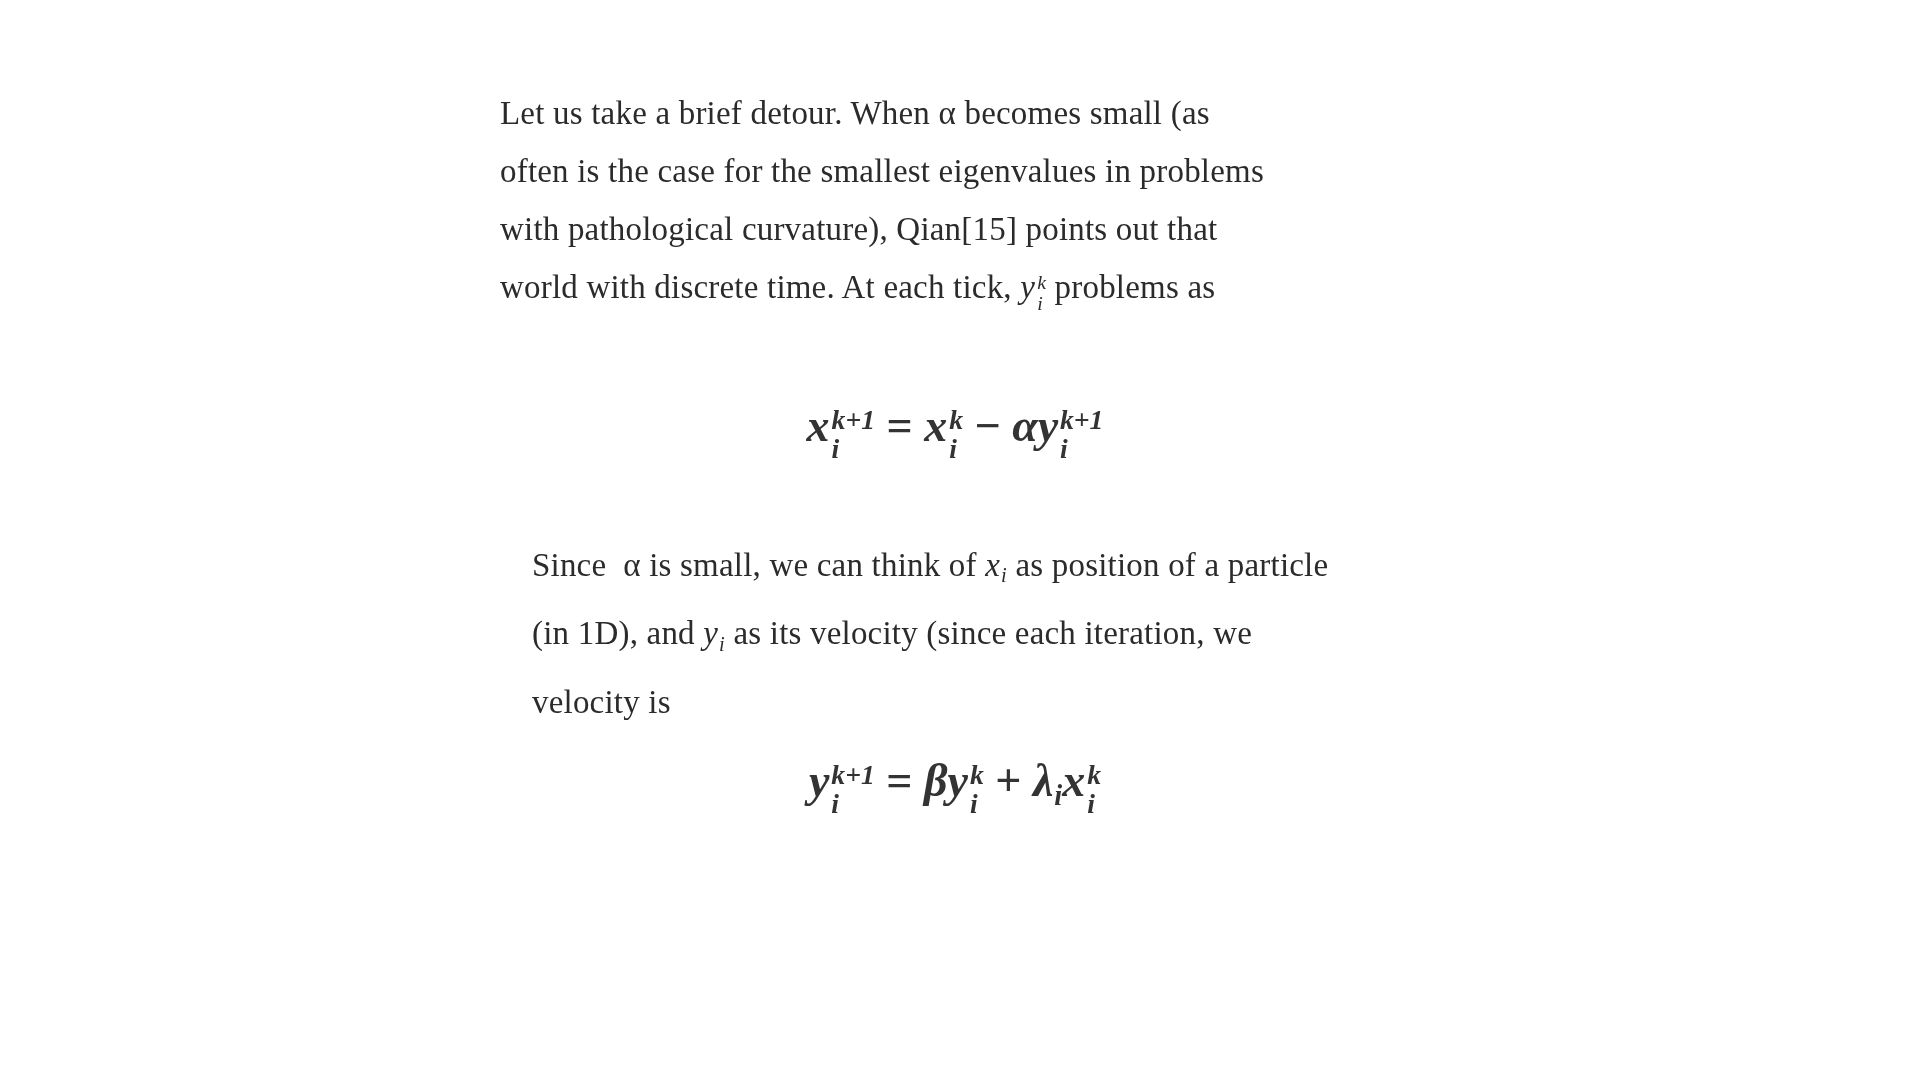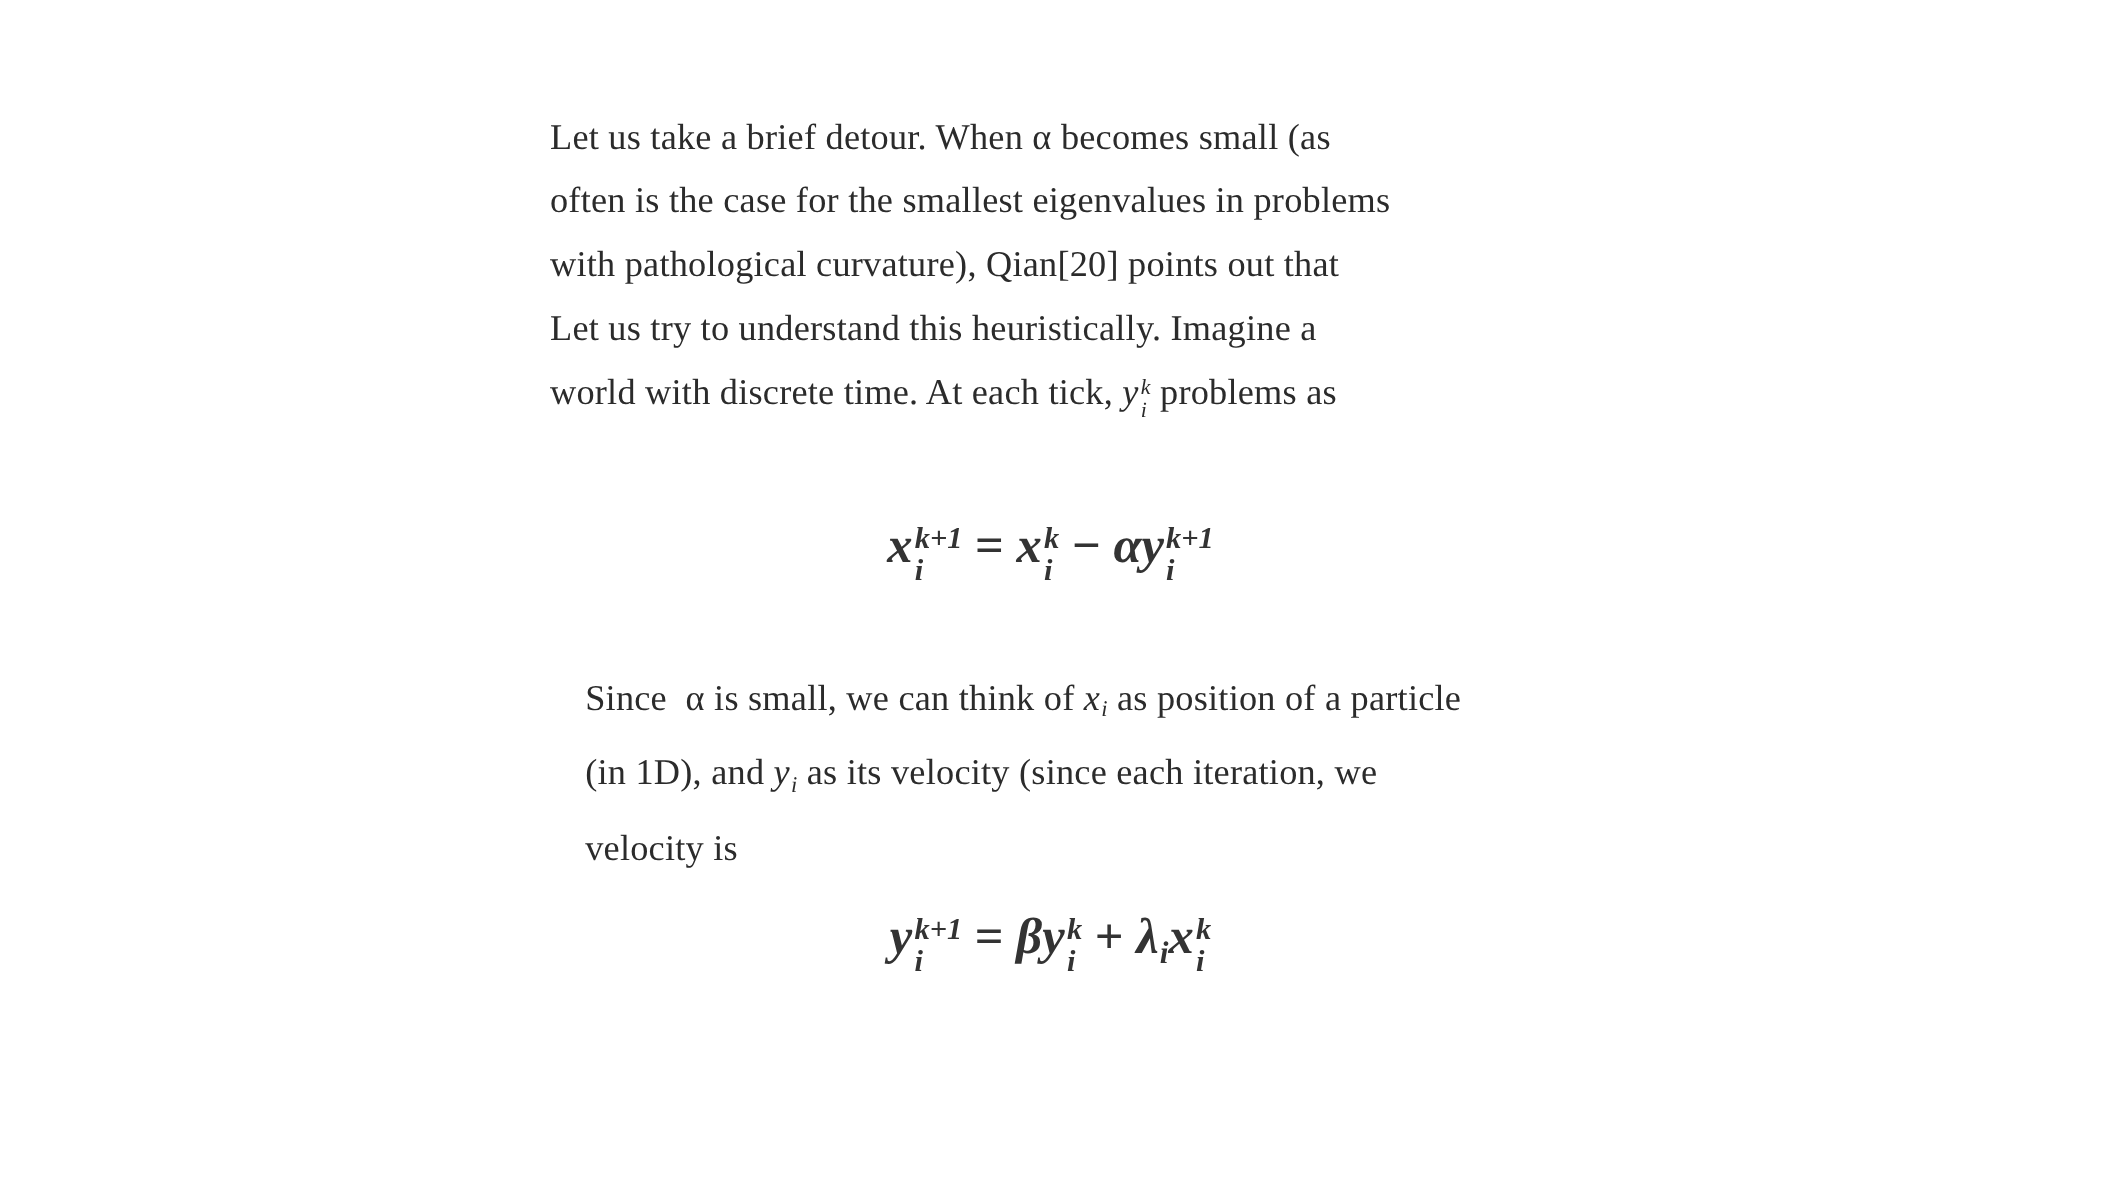--- a/index.html
+++ b/index.html
@@ -6,21 +6,21 @@
   body{
     width:1920px;height:1080px;
     background:#ffffff;
     overflow:hidden;
     position:relative;
     font-family:"Liberation Serif", serif;
   }
   .content{
     position:absolute;
     left:500px;
-    top:96px;
+    top:84px;
     width:980px;
     color:#2b2b2b;
   }
   .para{}
   .para-gap{margin-top:50px;margin-left:32px;}
   .line{
     font-size:33px;
     line-height:58px;
     white-space:nowrap;
     letter-spacing:0.2px;
@@ -65,22 +65,21 @@
     margin-top:0;
   }
 </style>
 </head>
 <body style="background: rgb(255, 255, 255);">
 
 <div class="content" style="color: rgb(43, 43, 43);">
   <div class="para">
       <div class="line"><span class="seg"><span>Let us take a brief detour. When α becomes small (as</span></span></div>
       <div class="line"><span class="seg"><span>often is the case for the smallest eigenvalues in problems</span></span></div>
-      <div class="line"><span class="seg"><span>with pathological curvature), Qian[20] points out that</span></span></div>
-      <div class="line"><span class="seg"><span>Let us try to understand this heuristically. Imagine a</span></span></div>
+      <div class="line"><span class="seg"><span>with pathological curvature), Qian[15] points out that</span></span></div>
       <div class="line"><span class="seg"><span>world with discrete time. At each tick, </span></span><span class="seg it"><span>y</span><span class="scripts"><span class="ssup">k</span><span class="ssub">i</span></span></span><span class="seg"><span> problems as</span></span></div>
     </div>
 
   <div class="equation eq1" style="color: rgb(51, 51, 51);"><span class="seg it"><span>x</span><span class="scripts"><span class="ssup">k+1</span><span class="ssub">i</span></span></span><span class="seg"><span> = </span></span><span class="seg it"><span>x</span><span class="scripts"><span class="ssup">k</span><span class="ssub">i</span></span></span><span class="seg"><span> − </span></span><span class="seg it"><span>α</span></span><span class="seg it"><span>y</span><span class="scripts"><span class="ssup">k+1</span><span class="ssub">i</span></span></span></div>
 
   <div class="para para-gap">
       <div class="line"><span class="seg"><span>Since  α is small, we can think of </span></span><span class="seg it"><span>x</span><span class="sub1">i</span></span><span class="seg"><span> as position of a particle</span></span></div>
       <div class="line"><span class="seg"><span>(in 1D), and </span></span><span class="seg it"><span>y</span><span class="sub1">i</span></span><span class="seg"><span> as its velocity (since each iteration, we</span></span></div>
       <div class="line"><span class="seg"><span>velocity is</span></span></div>
     </div>

